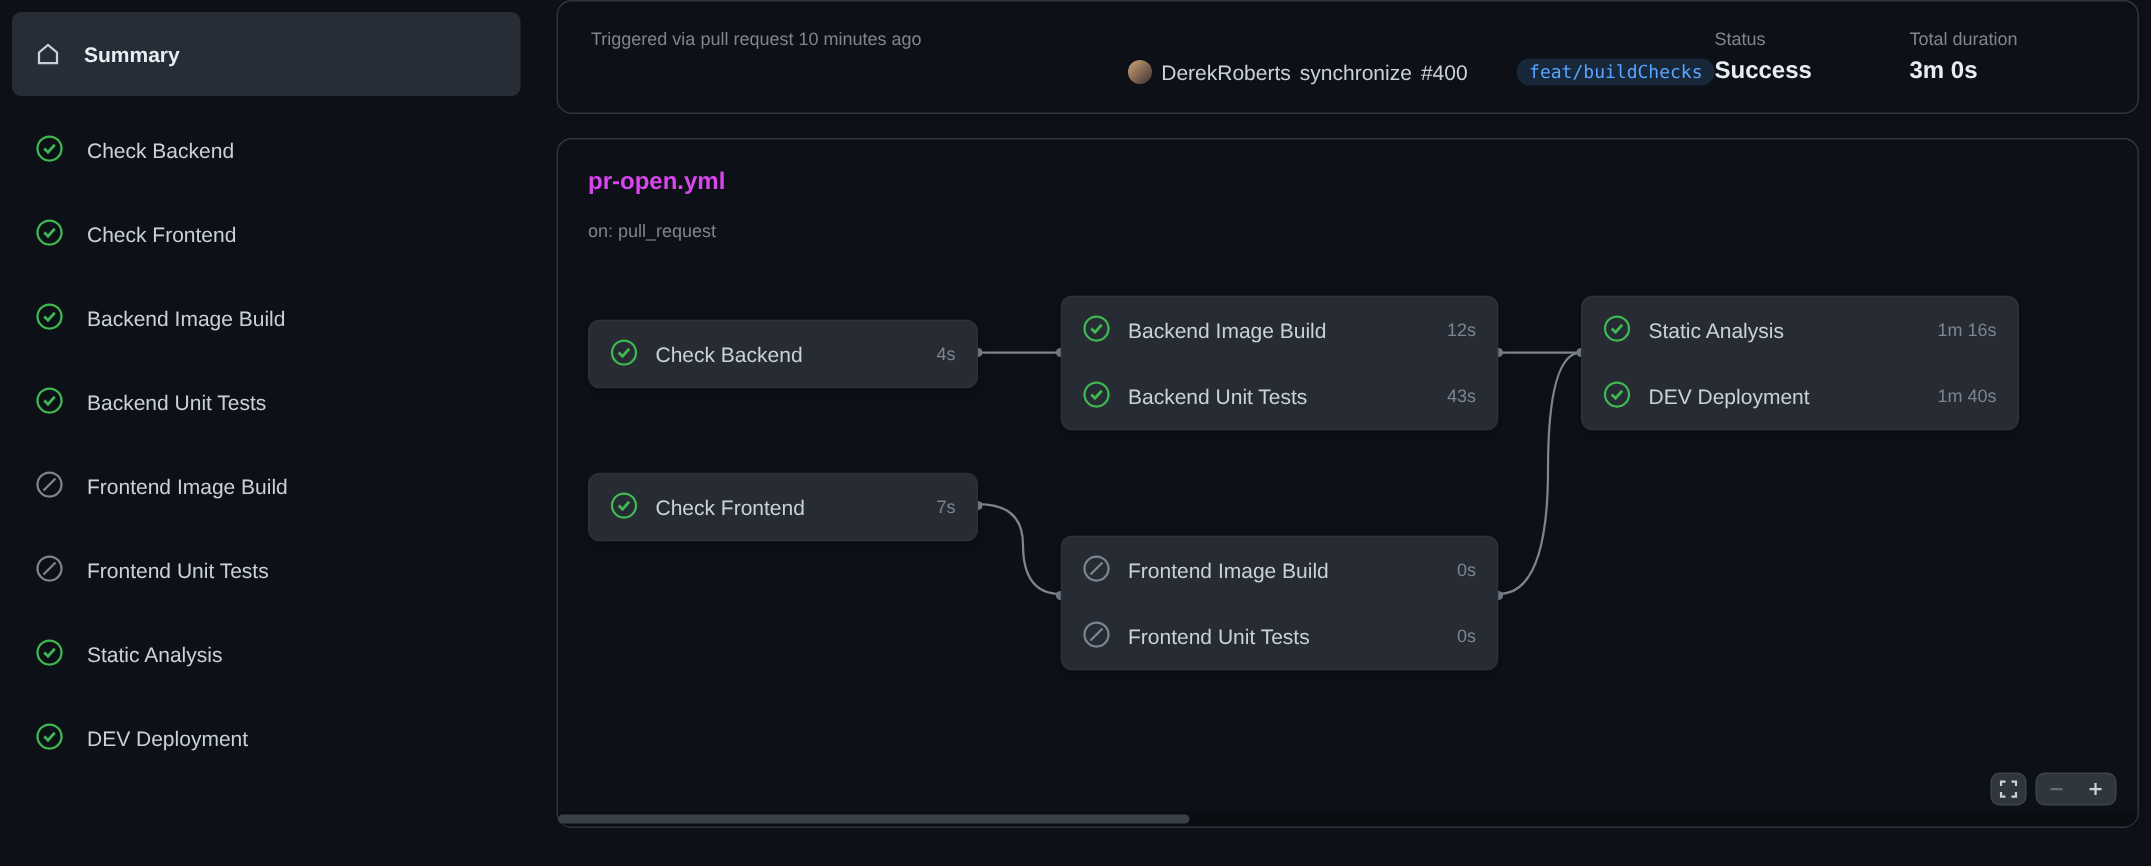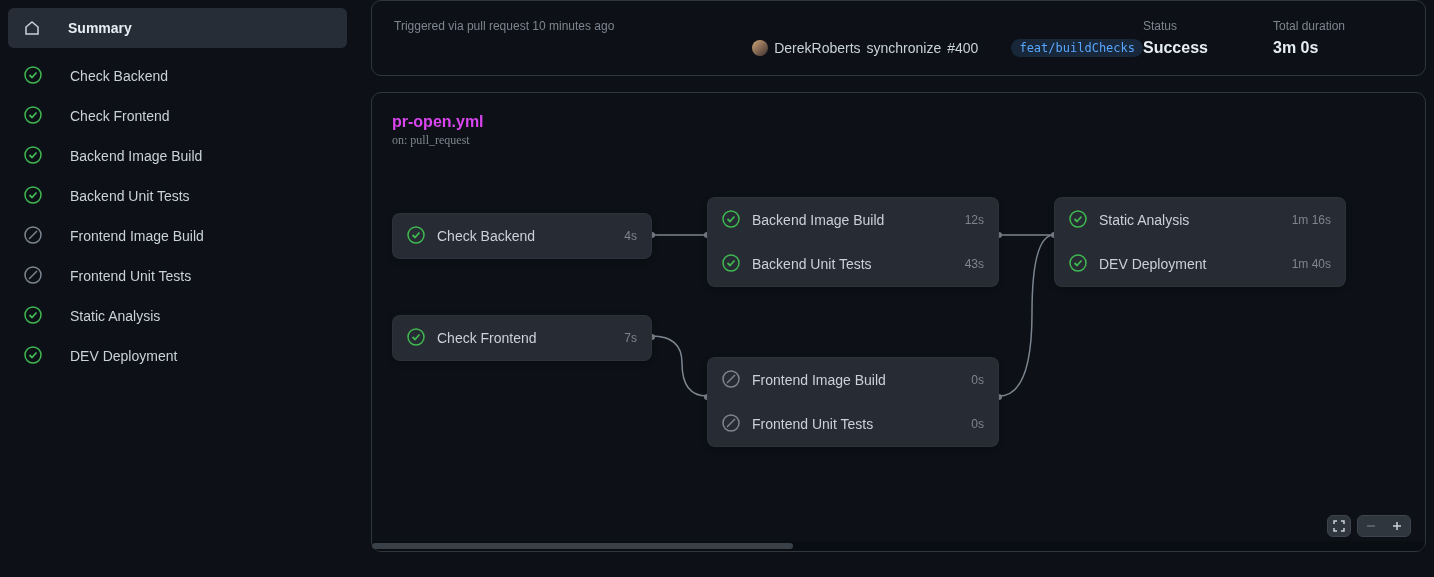--- a/index.html
+++ b/index.html
@@ -12,23 +12,23 @@
       display: flex;
     }
     .sidebar {
       width: 355px;
       padding: 8px;
       flex-shrink: 0;
     }
     .sidebar-item, .sidebar-summary {
       display: flex;
       align-items: center;
-      gap: 28px;
+      gap: 16px;
       padding: 0 16px;
-      height: 40px;
+      height: 56px;
       border-radius: 6px;
       font-size: 14px;
       cursor: pointer;
     }
     .sidebar-summary {
       background: #272d36;
       font-weight: 600;
       color: #e6edf3;
       margin-bottom: 8px;
     }
@@ -88,21 +88,21 @@
       font-family: ui-monospace, SFMono-Regular, Menlo, monospace;
       margin-left: 27px;
     }
     .status-col, .duration-col, .artifacts-col { width: 130px; }
     .workflow-panel {
       padding: 20px;
       height: 460px;
       position: relative;
     }
     .wf-title { font-size: 16px; font-weight: 600; color: #d946ef; }
-    .wf-sub { font-size: 12px; color: #7d8590; margin-top: 2px; font-family: Liberation Serif, serif; }
+    .wf-sub { font-size: 12px; color: #7d8590; margin-top: 16px; }
     .graph {
       position: absolute;
       top: 0; left: 0; right: 0; bottom: 0;
     }
     .node-card {
       position: absolute;
       background: #272b33;
       border: 1px solid rgba(255,255,255,0.03);
       border-radius: 8px;
       box-shadow: 0 2px 6px rgba(0,0,0,0.3);

